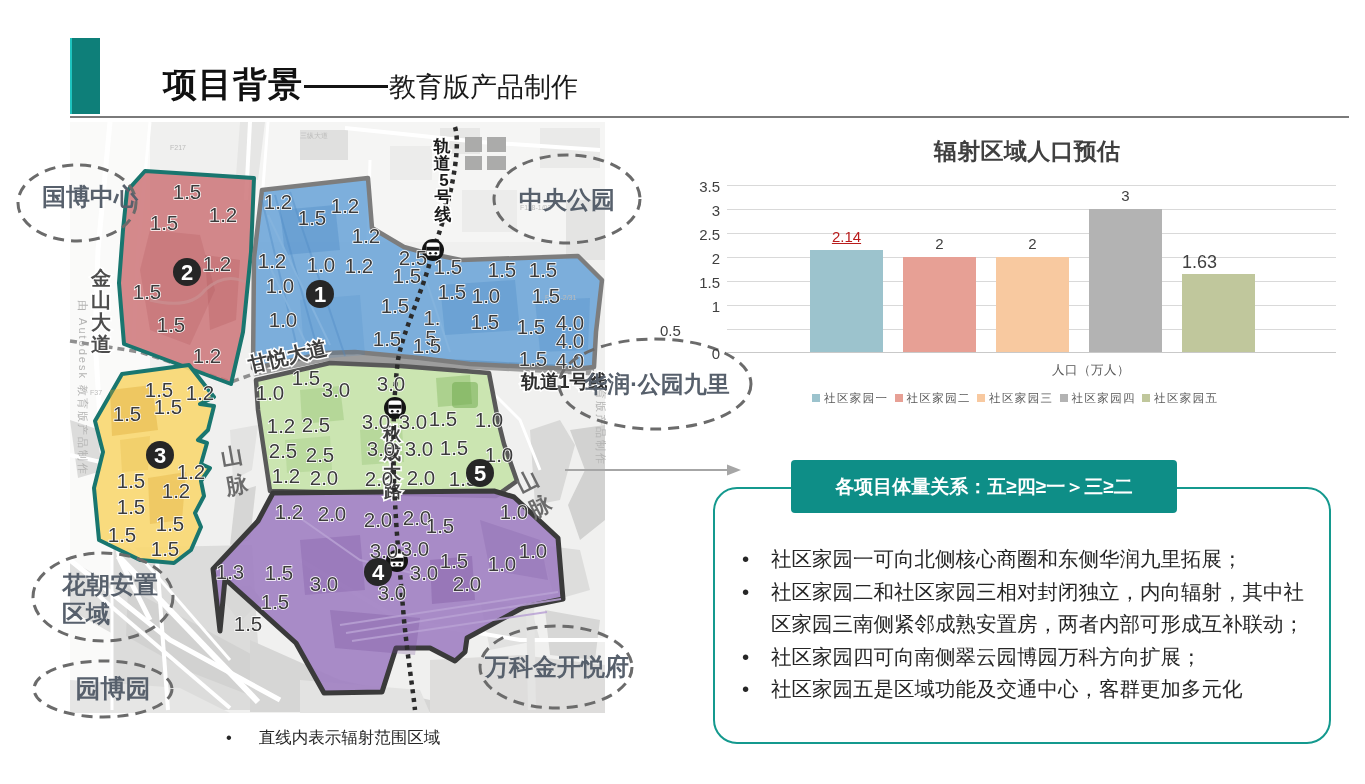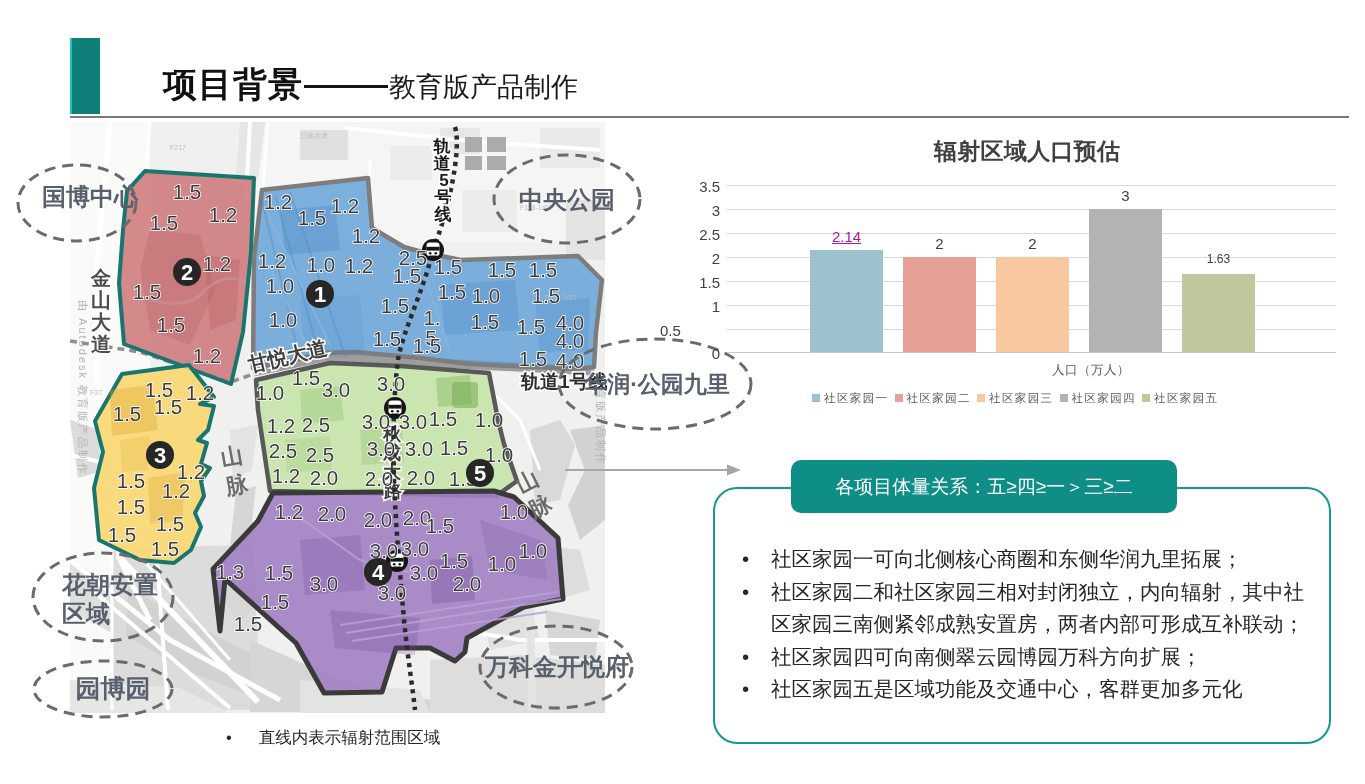--- a/index.html
+++ b/index.html
@@ -369,45 +369,45 @@
 <div class="abs" style="left:660px;top:202px;width:60px;text-align:right;font-size:15px;color:#404040;">3</div>
 <div class="abs" style="left:660px;top:226px;width:60px;text-align:right;font-size:15px;color:#404040;">2.5</div>
 <div class="abs" style="left:660px;top:250px;width:60px;text-align:right;font-size:15px;color:#404040;">2</div>
 <div class="abs" style="left:660px;top:274px;width:60px;text-align:right;font-size:15px;color:#404040;">1.5</div>
 <div class="abs" style="left:660px;top:298px;width:60px;text-align:right;font-size:15px;color:#404040;">1</div>
 <div class="abs" style="left:660px;top:322px;width:60px;text-align:left;font-size:15px;color:#404040;">0.5</div>
 <div class="abs" style="left:660px;top:345px;width:60px;text-align:right;font-size:15px;color:#404040;">0</div>
 
 <div class="abs" style="left:810px;top:250px;width:73px;height:102px;background:#9cc3cd;"></div>
 
-<div class="abs" style="left:810px;top:228px;width:73px;text-align:center;font-size:15px;color:#a21caf;text-decoration:underline;">2.14</div>
+<div class="abs" style="left:810px;top:228px;width:73px;text-align:center;font-size:15px;color:#b91c1c;text-decoration:underline;">2.14</div>
 
 <div class="abs" style="left:903px;top:257px;width:73px;height:95px;background:#e7a095;"></div>
 
 <div class="abs" style="left:903px;top:235px;width:73px;text-align:center;font-size:15px;color:#404040;">2</div>
 
 <div class="abs" style="left:996px;top:257px;width:73px;height:95px;background:#f8c9a0;"></div>
 
 <div class="abs" style="left:996px;top:235px;width:73px;text-align:center;font-size:15px;color:#404040;">2</div>
 
 <div class="abs" style="left:1089px;top:209px;width:73px;height:143px;background:#b3b3b3;"></div>
 
 <div class="abs" style="left:1089px;top:187px;width:73px;text-align:center;font-size:15px;color:#404040;">3</div>
 
 <div class="abs" style="left:1182px;top:274px;width:73px;height:78px;background:#c0c79c;"></div>
 
-<div class="abs" style="left:1182px;top:252px;width:73px;text-align:center;font-size:12px;color:#404040;">1.63</div>
+<div class="abs" style="left:1182px;top:252px;width:73px;font-size:18px;color:#404040;">1.63</div>
 
 <div class="abs" style="left:930px;top:362px;width:200px;text-align:right;font-size:12.5px;color:#595959;letter-spacing:0.5px;">人口（万人）</div>
 
 <div class="abs" style="left:812px;top:391px;font-size:0;color:#595959;white-space:nowrap;"><span style="display:inline-block;width:8px;height:8px;background:#9cc3cd;margin-right:4px;"></span><span style="font-size:11.5px;letter-spacing:1.4px;">社区家园一</span><span style="display:inline-block;width:8px;height:8px;background:#e7a095;margin-left:6px;margin-right:4px;"></span><span style="font-size:11.5px;letter-spacing:1.4px;">社区家园二</span><span style="display:inline-block;width:8px;height:8px;background:#f8c9a0;margin-left:6px;margin-right:4px;"></span><span style="font-size:11.5px;letter-spacing:1.4px;">社区家园三</span><span style="display:inline-block;width:8px;height:8px;background:#b3b3b3;margin-left:6px;margin-right:4px;"></span><span style="font-size:11.5px;letter-spacing:1.4px;">社区家园四</span><span style="display:inline-block;width:8px;height:8px;background:#c0c79c;margin-left:6px;margin-right:4px;"></span><span style="font-size:11.5px;letter-spacing:1.4px;">社区家园五</span></div>
 
 <div class="abs" style="left:713px;top:487px;width:614px;height:253px;border:2px solid #14998e;border-radius:24px;background:#fff;"></div>
 
-<div class="abs" style="left:791px;top:460px;width:386px;height:53px;background:#0e8e87;border-radius:10px;color:#fff;font-weight:normal;font-size:19px;text-align:center;line-height:53px;">各项目体量关系：五≥四≥一＞三≥二</div>
+<div class="abs" style="left:791px;top:460px;width:386px;height:53px;background:#0e8e87;border-radius:4px;color:#fff;font-weight:bold;font-size:19px;text-align:center;line-height:53px;">各项目体量关系：五≥四≥一＞三≥二</div>
 
 <div class="abs" style="left:740px;top:543px;width:580px;font-size:20.5px;color:#262626;line-height:32.6px;">
 
 <div style="position:relative;padding-left:31px;white-space:nowrap;"><span style="position:absolute;left:2px;">•</span>社区家园一可向北侧核心商圈和东侧华润九里拓展；</div>
 
 <div style="position:relative;padding-left:31px;white-space:nowrap;"><span style="position:absolute;left:2px;">•</span>社区家园二和社区家园三相对封闭独立，内向辐射，其中社<br>区家园三南侧紧邻成熟安置房，两者内部可形成互补联动；</div>
 
 <div style="position:relative;padding-left:31px;white-space:nowrap;"><span style="position:absolute;left:2px;">•</span>社区家园四可向南侧翠云园博园万科方向扩展；</div>
 
 <div style="position:relative;padding-left:31px;white-space:nowrap;"><span style="position:absolute;left:2px;">•</span>社区家园五是区域功能及交通中心，客群更加多元化</div>

